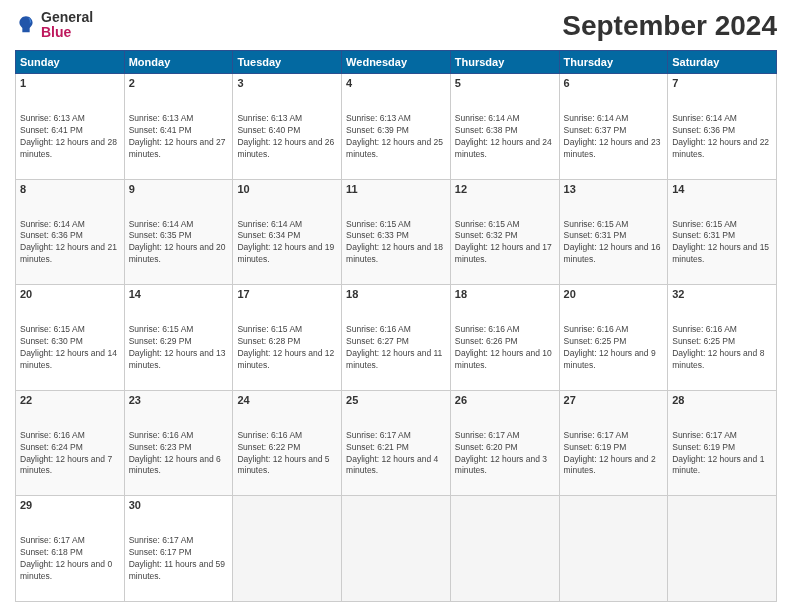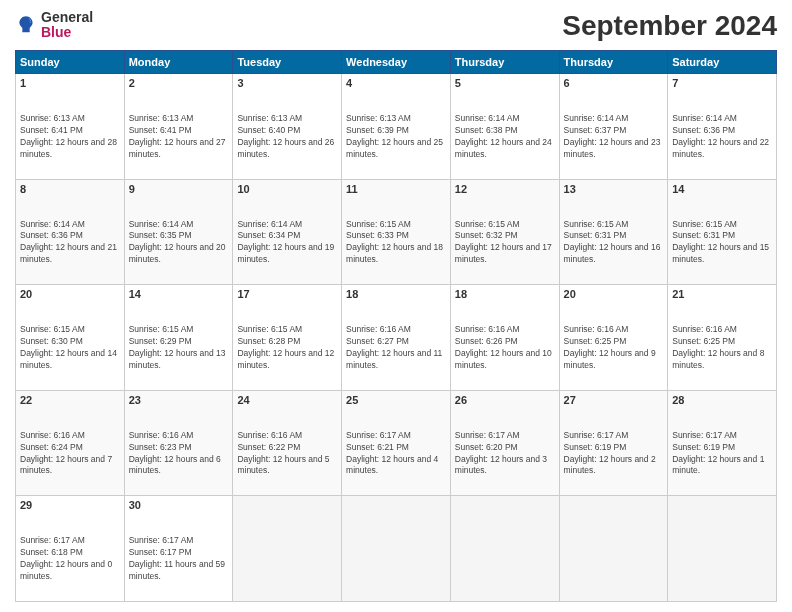--- a/index.html
+++ b/index.html
@@ -208,21 +208,21 @@
           </td>
           <td>
             <span class="day-num">18</span>
             <div class="day-info">Sunrise: 6:16 AM<br>Sunset: 6:26 PM<br>Daylight: 12 hours and 10 minutes.</div>
           </td>
           <td>
             <span class="day-num">20</span>
             <div class="day-info">Sunrise: 6:16 AM<br>Sunset: 6:25 PM<br>Daylight: 12 hours and 9 minutes.</div>
           </td>
           <td>
-            <span class="day-num">21</span>
+            <span class="day-num">32</span>
             <div class="day-info">Sunrise: 6:16 AM<br>Sunset: 6:25 PM<br>Daylight: 12 hours and 8 minutes.</div>
           </td>
         </tr>
         <tr>
           <td class="row-shade">
             <span class="day-num">22</span>
             <div class="day-info">Sunrise: 6:16 AM<br>Sunset: 6:24 PM<br>Daylight: 12 hours and 7 minutes.</div>
           </td>
           <td class="row-shade">
             <span class="day-num">23</span>

